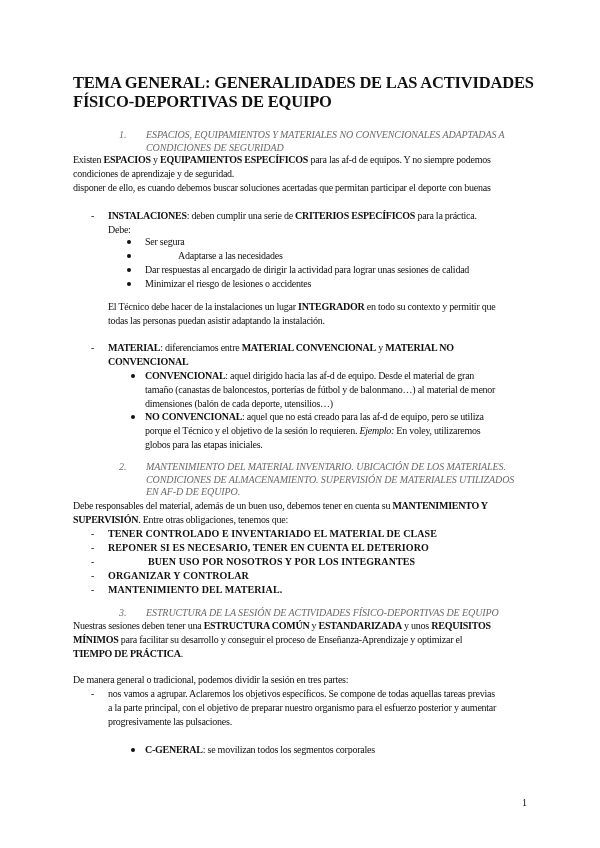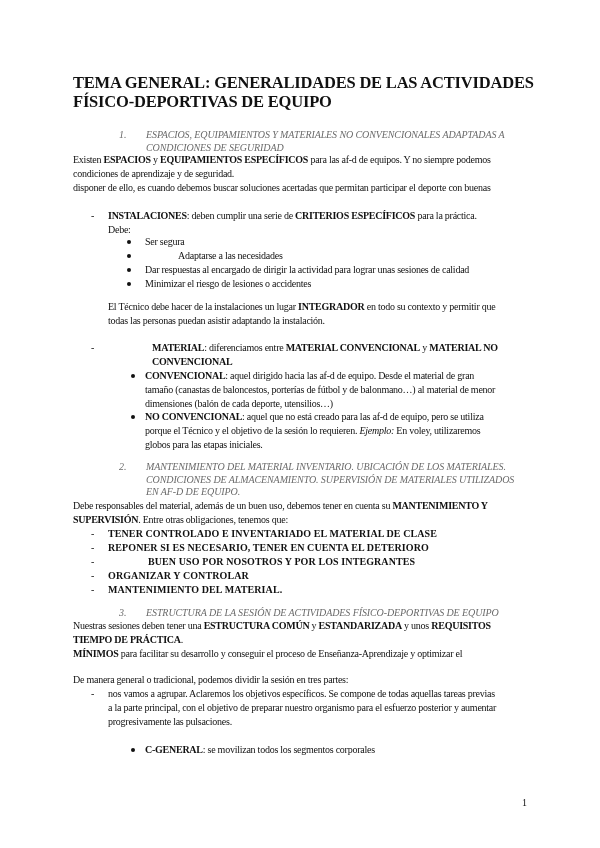--- a/index.html
+++ b/index.html
@@ -53,21 +53,21 @@
   <div class="p" style="left:145px; top:263px;">Dar respuestas al encargado de dirigir la actividad para lograr unas sesiones de calidad</div>
   <div class="dot" style="left:127px; top:282px;"></div>
   <div class="p" style="left:145px; top:277px;">Minimizar el riesgo de lesiones o accidentes</div>
 
   <div class="p" style="left:108px; top:300px; width:440px;">
     <div><span>El Técnico debe hacer de la instalaciones un lugar </span><b>INTEGRADOR</b><span> en todo su contexto y permitir que</span></div>
     <div>todas las personas puedan asistir adaptando la instalación.</div>
   </div>
 
   <span class="dash" style="left:91px; top:341px;">-</span>
-  <div class="p" style="left:108px; top:341px; width:440px;margin-left:44px;">
+  <div class="p" style="left:108px; top:341px; width:440px;">
     <div><b>MATERIAL</b><span>: diferenciamos entre </span><b>MATERIAL CONVENCIONAL</b><span> y </span><b>MATERIAL NO</b></div>
     <div><b>CONVENCIONAL</b></div>
   </div>
 
   <div class="dot" style="left:131px; top:374px;"></div>
   <div class="p" style="left:145px; top:369px; width:400px;">
     <div><b>CONVENCIONAL</b><span>: aquel dirigido hacia las af-d de equipo. Desde el material de gran</span></div>
     <div>tamaño (canastas de baloncestos, porterías de fútbol y de balonmano…) al material de menor</div>
     <div>dimensiones (balón de cada deporte, utensilios…)</div>
   </div>
@@ -104,22 +104,22 @@
     <div class="p" style="left:108px; top:583px;">MANTENIMIENTO DEL MATERIAL.</div>
   </div>
 
   <div class="sec-head" style="left:146px; top:607px; width:400px;">
     <span class="num">3.</span>
     <div>ESTRUCTURA DE LA SESIÓN DE ACTIVIDADES FÍSICO-DEPORTIVAS DE EQUIPO</div>
   </div>
 
   <div class="p" style="left:73px; top:619px; width:475px;">
     <div><span>Nuestras sesiones deben tener una </span><b>ESTRUCTURA COMÚN</b><span> y </span><b>ESTANDARIZADA</b><span> y unos </span><b>REQUISITOS</b></div>
+    <div><b>MÍNIMOS</b><span> para facilitar su desarrollo y conseguir el proceso de Enseñanza-Aprendizaje y optimizar el</span></div>
     <div><b>TIEMPO DE PRÁCTICA</b><span>.</span></div>
-    <div><b>MÍNIMOS</b><span> para facilitar su desarrollo y conseguir el proceso de Enseñanza-Aprendizaje y optimizar el</span></div>
   </div>
 
   <div class="p" style="left:73px; top:673px; width:475px;">De manera general o tradicional, podemos dividir la sesión en tres partes:</div>
 
   <span class="dash" style="left:91px; top:687px;">-</span>
   <div class="p" style="left:108px; top:687px; width:440px;">
     <div>nos vamos a agrupar. Aclaremos los objetivos específicos. Se compone de todas aquellas tareas previas</div>
     <div>a la parte principal, con el objetivo de preparar nuestro organismo para el esfuerzo posterior y aumentar</div>
     <div>progresivamente las pulsaciones.</div>
   </div>

